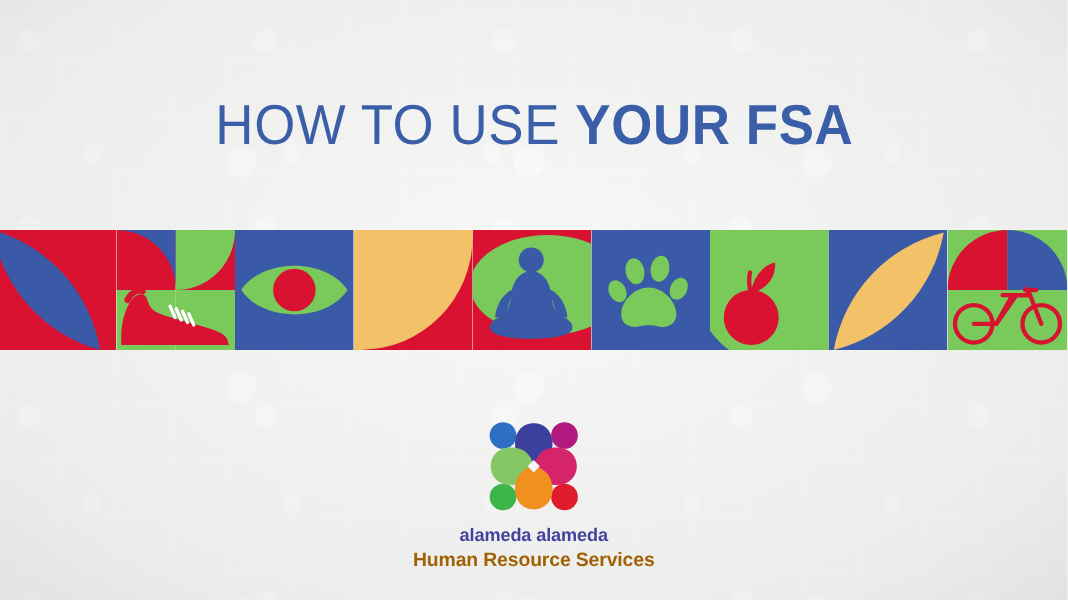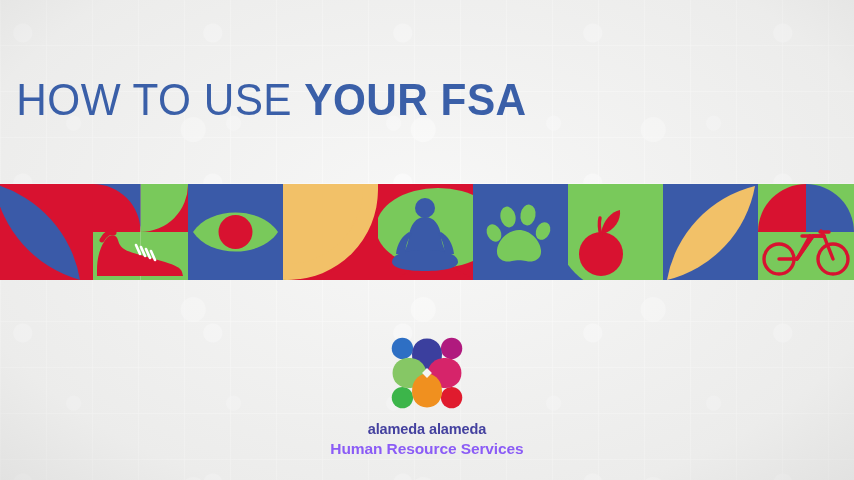--- a/index.html
+++ b/index.html
@@ -30,20 +30,21 @@
   }
   #bg-vignette{
     position:absolute; inset:0;
     background:radial-gradient(ellipse at 50% 45%, rgba(255,255,255,.45) 0%, rgba(232,232,231,.55) 78%, rgba(221,221,220,.75) 100%);
     pointer-events:none;
   }
 
   
   #title-wrap{
     position:absolute; top:74px; left:0; width:100%;
+    text-align:center;
     z-index:4;
   }
   #page-title{
     font-family:"Liberation Sans Narrow","Liberation Sans", sans-serif;
     font-size:45px;
     letter-spacing:.5px;
     color:#3a5fa8;
     font-weight:400;
     white-space:nowrap;
     transform:scaleX(.94);
@@ -87,21 +88,21 @@
   #logo-line1{
     font-size:14.5px;
     font-weight:700;
     color:#44419f;
     letter-spacing:-.1px;
     line-height:1.25;
   }
   #logo-line2{
     font-size:15.5px;
     font-weight:700;
-    color:#8b5cf6;
+    color:#a16207;
     letter-spacing:-.1px;
     line-height:1.3;
     margin-top:1px;
   }
 </style>
 </head>
 <body>
 
 <div id="bg-texture"></div>
 <div id="bg-vignette"></div>

